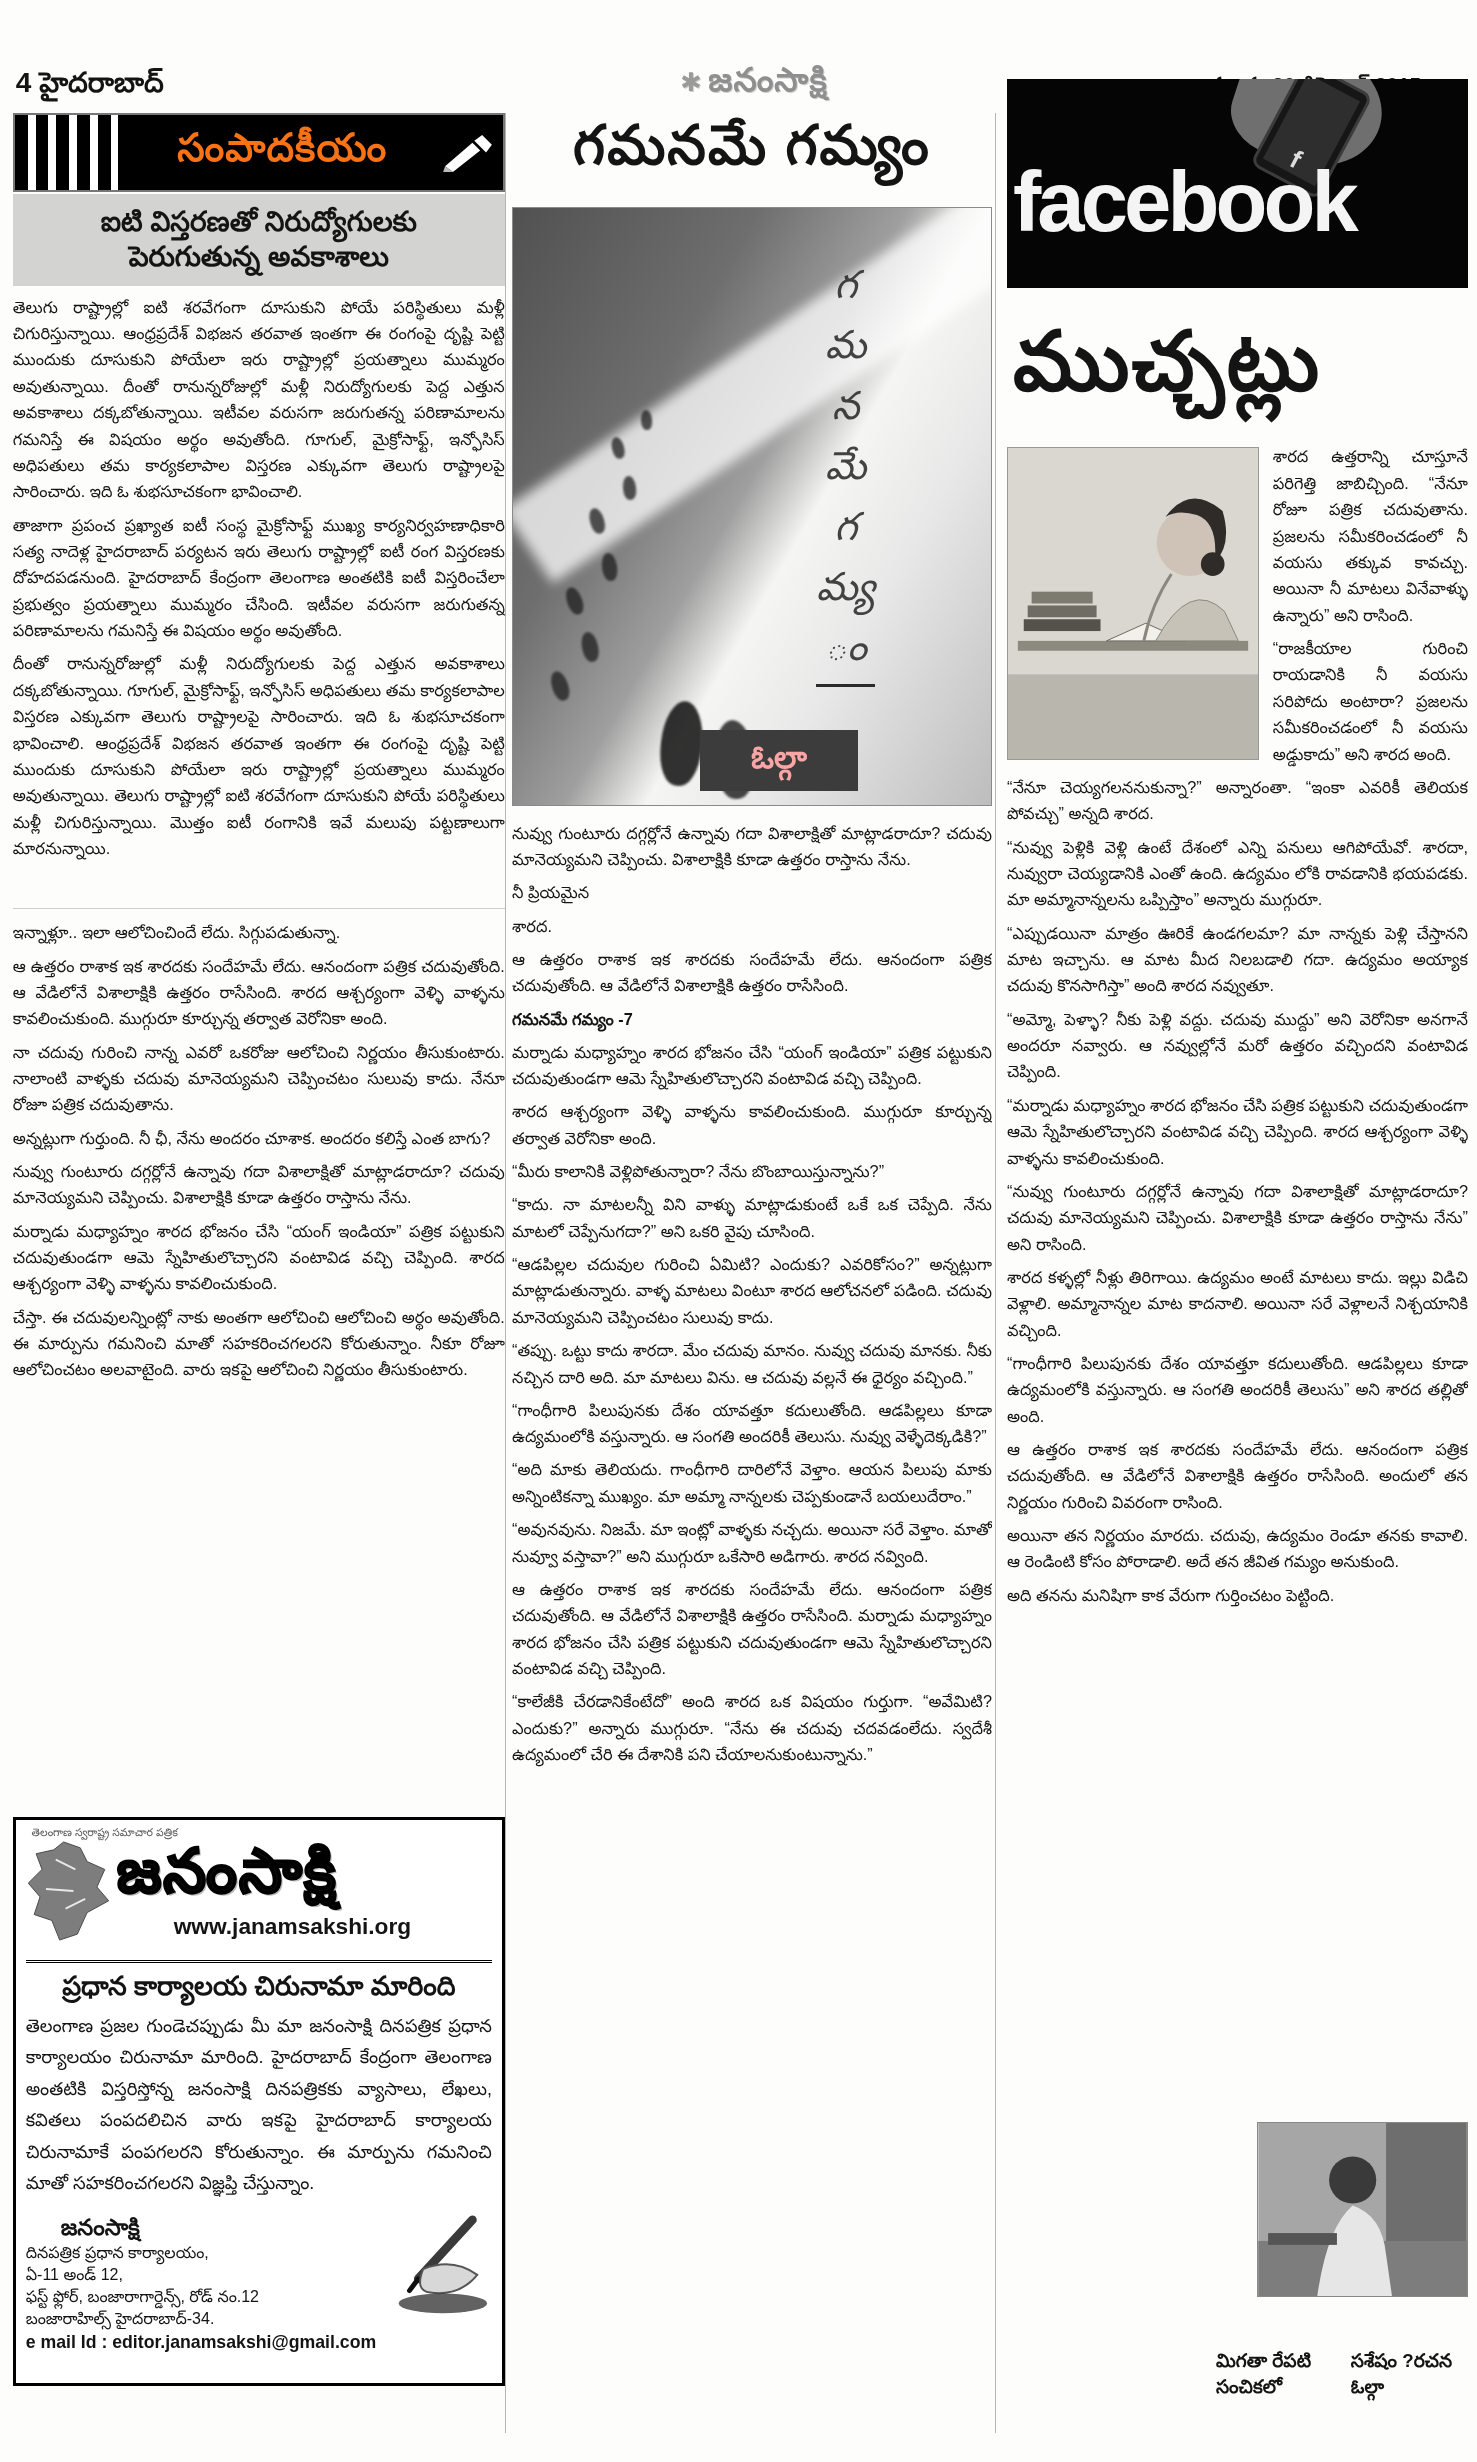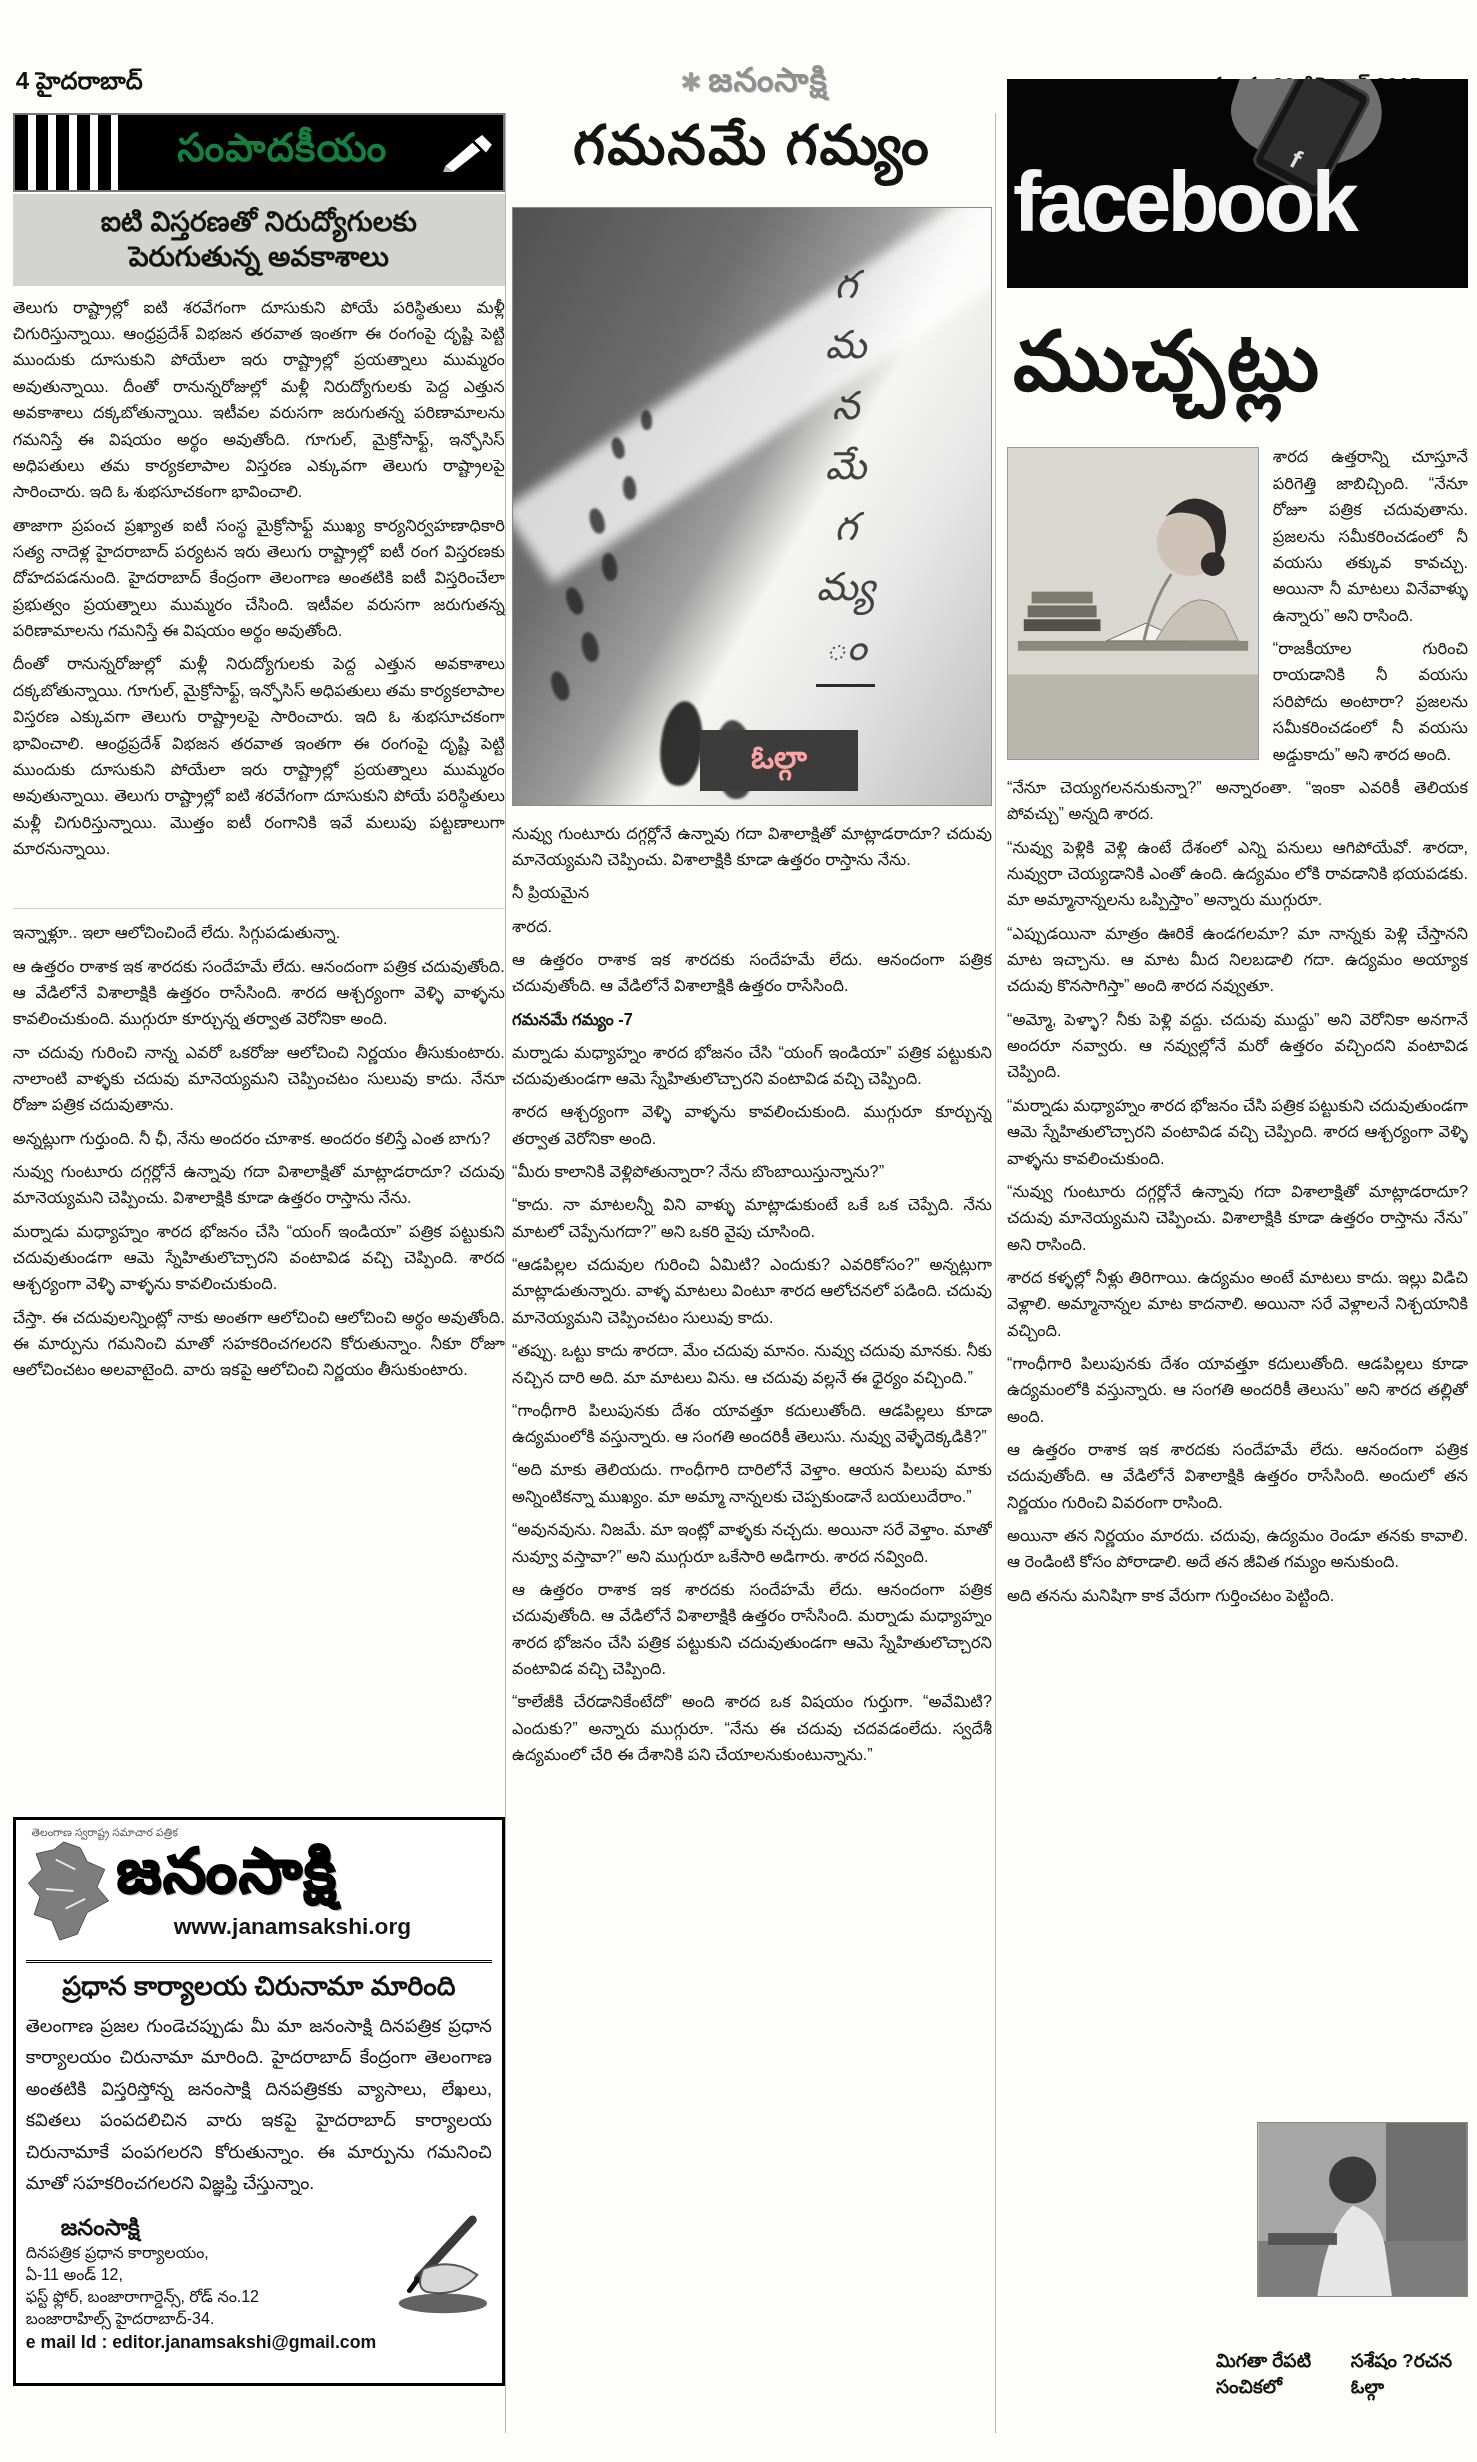--- a/index.html
+++ b/index.html
@@ -4,36 +4,36 @@
 <style>
   * { margin:0; padding:0; box-sizing:border-box; }
   html,body { background:#e8e8e4; }
   .page {
     position:relative; width:1478px; height:2463px; margin:0 auto;
     background:#fdfdfc; color:#141414; overflow:hidden;
     font-family:"Liberation Sans","DejaVu Sans",sans-serif;
   }
   
   .hdr { position:absolute; top:0; left:0; width:100%; height:110px; }
-  .hdr .pageno { position:absolute; left:15.8px; top:67px; font-size:24px; font-weight:bold; }
+  .hdr .pageno { position:absolute; left:15.8px; top:67px; font-size:28px; font-weight:bold; }
   .hdr .masthead { position:absolute; left:680px; top:61px; font-size:33px; font-weight:bold;
     color:#8f8f8f; letter-spacing:1px; text-shadow:1px 1px 0 #cfcfcf; }
   .hdr .emblem { color:#9a9a9a; font-size:25.6px; margin-right:5.9px; }
   .hdr .dateline { position:absolute; right:57px; top:73px; font-size:20.7px; font-weight:bold; }
   .vline { position:absolute; top:113px; width:1px; height:2320px; background:#b5b5b5; }
   
   .body-text { font-size:16.3px; line-height:1.62; text-align:justify; overflow:hidden; }
   .body-text p { margin:0 0 6.9px 0; }
   
   .col-left { position:absolute; left:12.8px; top:113px; width:492px; }
   .ed-banner { position:relative; height:79px; background:#000; border:2px solid #777;
     display:flex; align-items:center; }
   .ed-stripes { width:116px; height:100%;
     background:repeating-linear-gradient(90deg,#000 0 12.8px,#fff 12.8px 20.7px); }
-  .ed-title { flex:1; color:#15803d; font-size:39px; font-weight:bold; text-align:center; letter-spacing:1px; }
+  .ed-title { flex:1; color:#f97316; font-size:39px; font-weight:bold; text-align:center; letter-spacing:1px; }
   .ed-pen { width:69px; height:100%; display:flex; align-items:center; justify-content:center; }
   .ed-headline { background:#d3d3d1; padding:9.9px 5.9px 11.8px; text-align:center; margin-top:2px; }
   .ed-headline .hl { font-size:28px; font-weight:bold; line-height:1.25; }
   .ed-body { height:603px; margin-top:7.9px; }
   .letter-body { height:906px; margin-top:11.8px; border-top:1px solid #cfcfcf; padding-top:9.9px; }
   
   .adbox { position:absolute; left:12.8px; top:1817px; width:492px; height:569px;
     border:3.9px solid #000; background:#fff; padding:7.9px 9.9px; }
   .ad-top { position:relative; height:126px; }
   .ad-tagline { position:absolute; left:5.9px; top:-2px; font-size:10.8px; color:#555; }

